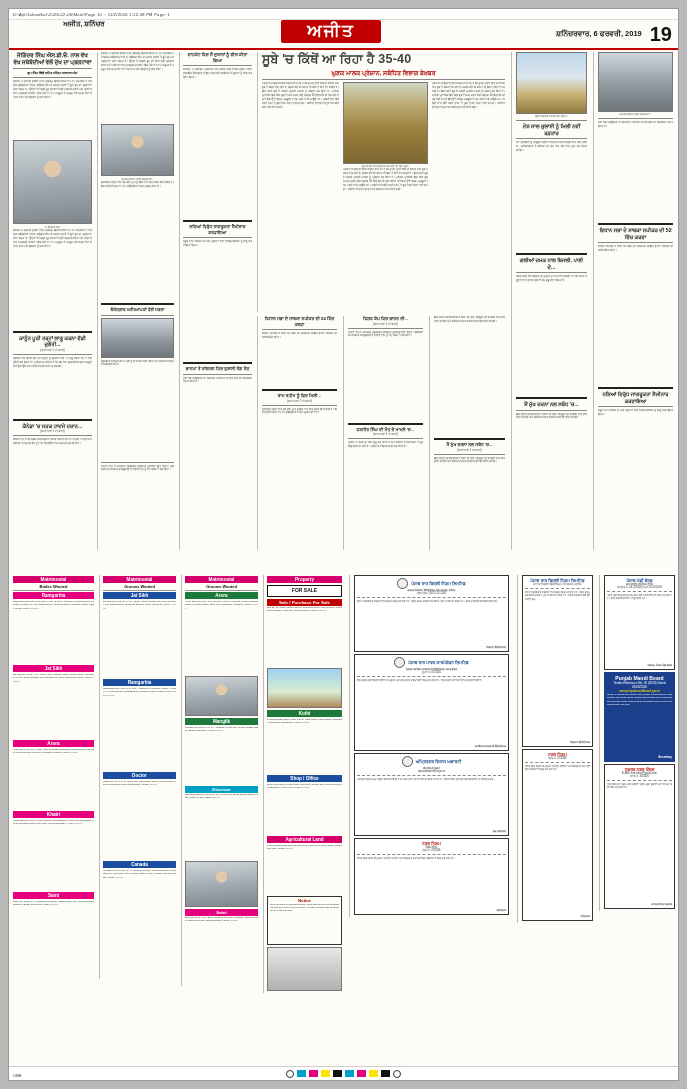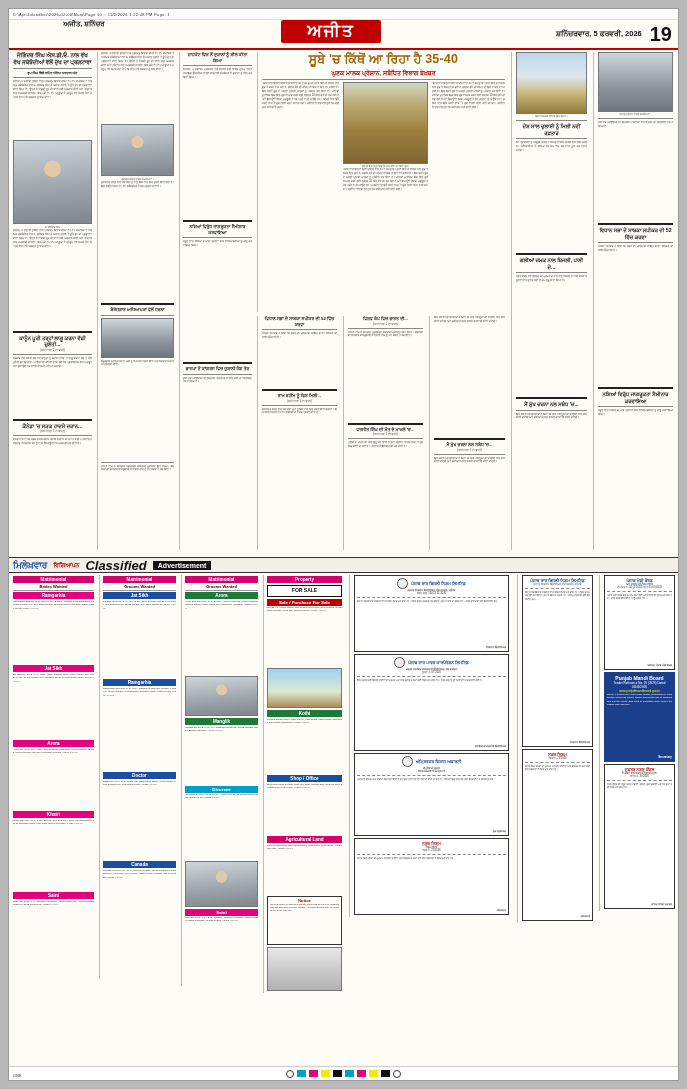--- a/index.html
+++ b/index.html
@@ -86,21 +86,21 @@
     background: linear-gradient(180deg,#bfd7e8 0%, #dbe7ef 40%, #c8b273 70%, #8f7c3f 100%);
   }
   .photo.group {
     background: linear-gradient(180deg,#cdd6dc 0%, #8d959b 60%, #6f777d 100%);
   }
   .hr { border-top:1px solid #888; margin: 2px 0; }
   .hr2 { border-top:2px solid #222; margin:2px 0; }
   .dash { border-top:1px dashed #888; margin:2px 0; }
 
   .headline-main {
-    font-size: 12.5px; font-weight: bold; color:#a16207; text-align:center;
+    font-size: 12.5px; font-weight: bold; color:#404040; text-align:left;
     line-height: 1.22; letter-spacing:.2px;
   }
   .subhead-red {
     font-size: 6.2px; font-weight:bold; color:#b00000; text-align:center;
     margin-top:2px;
   }
   .sec-head {
     font-size: 6.4px; font-weight:bold; color:#111; text-align:center; line-height:1.25;
   }
   .sec-head.sm { font-size: 5.2px; }
@@ -167,21 +167,21 @@
 <div class="page">
 
   <div class="strip-top">D:\Ajit\Jalandhar\2026-02-06\Main\Page 10   ::  11/2/2026   1:22:48 PM   Page: 1</div>
 
   <div class="masthead">
     <div class="mast-left">ਅਜੀਤ, ਸ਼ਨਿੱਚਰ</div>
     <div class="mast-logo">
       <span class="logo-box">ਅਜੀਤ</span>
     </div>
     <div class="mast-right">
-      <div class="mast-date">ਸ਼ਨਿੱਚਰਵਾਰ, 5 ਫਰਵਰੀ, 2026</div>
+      <div class="mast-date">ਸ਼ਨਿੱਚਰਵਾਰ, 6 ਫਰਵਰੀ, 2019</div>
       <div class="mast-pageno">19</div>
     </div>
   </div>
 
   <div style="position:absolute; left:0; top:41px; width:671px; height:503px;">
 
     <div style="position:absolute; left:4px; top:2px; width:82px; height:498px; padding-right:3px;" class="">
       <div class="sec-head" style="font-size:5.6px;">ਜੋਗਿੰਦਰ ਸਿੰਘ ਐਸ.ਡੀ.ਓ. ਨਾਲ ਵੱਖ ਵੱਖ ਜਥੇਬੰਦੀਆਂ ਵੱਲੋਂ ਦੁੱਖ ਦਾ ਪ੍ਰਗਟਾਵਾ</div>
       <div class="hr"></div>
       <div class="byline">ਭੁਪ ਸਿੰਘ ਢਿੱਲੋਂ ਨਮਿੱਤ ਅੰਤਿਮ ਅਰਦਾਸ ਅੱਜ</div>
@@ -307,26 +307,20 @@
       <div class="sec-head sm">ਵਿਧਾਨ ਸਭਾ ਦੇ ਸਾਬਕਾ ਸਪੀਕਰ ਦੀ 52 ਵਿੱਚ ਕਰਵਾ</div>
       <div class="hr"></div>
       <div class="body-text" style="height:140px;overflow:hidden">ਸਾਬਕਾ ਸਪੀਕਰ ਨੇ ਕਿਹਾ ਕਿ ਸਦਨ ਦੀ ਮਰਿਆਦਾ ਕਾਇਮ ਰੱਖਣਾ ਸਾਰਿਆਂ ਦੀ ਸਾਂਝੀ ਜ਼ਿੰਮੇਵਾਰੀ ਹੈ।</div>
       <div class="hr2"></div>
       <div class="sec-head sm">ਨਸ਼ਿਆਂ ਵਿਰੁੱਧ ਜਾਗਰੂਕਤਾ ਸੈਮੀਨਾਰ ਕਰਵਾਇਆ</div>
       <div class="hr"></div>
       <div class="body-text" style="height:130px;overflow:hidden">ਸਕੂਲ ਵਿਚ ਨਸ਼ਿਆਂ ਦੇ ਮਾੜੇ ਪ੍ਰਭਾਵਾਂ ਬਾਰੇ ਵਿਦਿਆਰਥੀਆਂ ਨੂੰ ਜਾਣੂ ਕਰਵਾਇਆ ਗਿਆ।</div>
     </div>
   </div>
 
-  <div class="classified-band" style="position:absolute; left:0; top:548px; width:671px;">
-    <div class="cl-punjabi">ਮਿਲੇਖ਼ਵਾਰ</div>
-    <div class="cl-mid">ਵਿਗਿਆਪਨ</div>
-    <div class="cl-big">Classified</div>
-    <div class="cl-adv">Advertisement</div>
-  </div>
 
   <div style="position:absolute; left:0; top:566px; width:671px; height:490px;">
 
     <div style="position:absolute; left:4px; top:0; width:84px; padding-right:3px;">
       <div class="cl-cat">Matrimonial</div>
       <div class="cl-sub">Brides Wanted</div>
       <div class="cl-cat" style="background:#e5007d">Ramgarhia</div>
       <div class="tiny" style="height:64px;overflow:hidden">Ramgarhia Sikh boy 1989 born, 5'-10", B.Tech., working MNC Bangalore, package 18 lacs p.a., well settled family, seeks beautiful educated match. Caste no bar. 98140-XXXXX</div>
       <div class="cl-cat" style="background:#e5007d">Jat Sikh</div>
       <div class="tiny" style="height:66px;overflow:hidden">Jat Sikh boy 1992, 6'-0", M.Sc., Govt. teacher, father retired officer, own house in city, seeks suitable well educated girl from respectable family. 99888-XXXXX</div>

